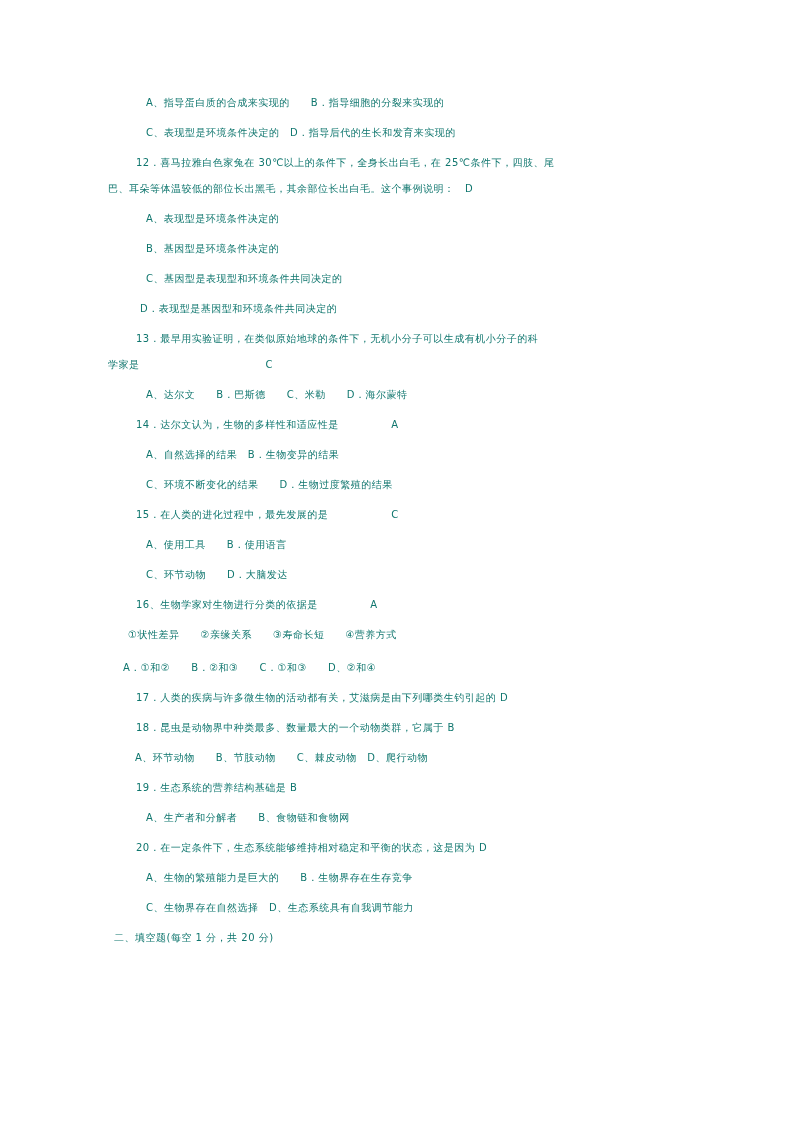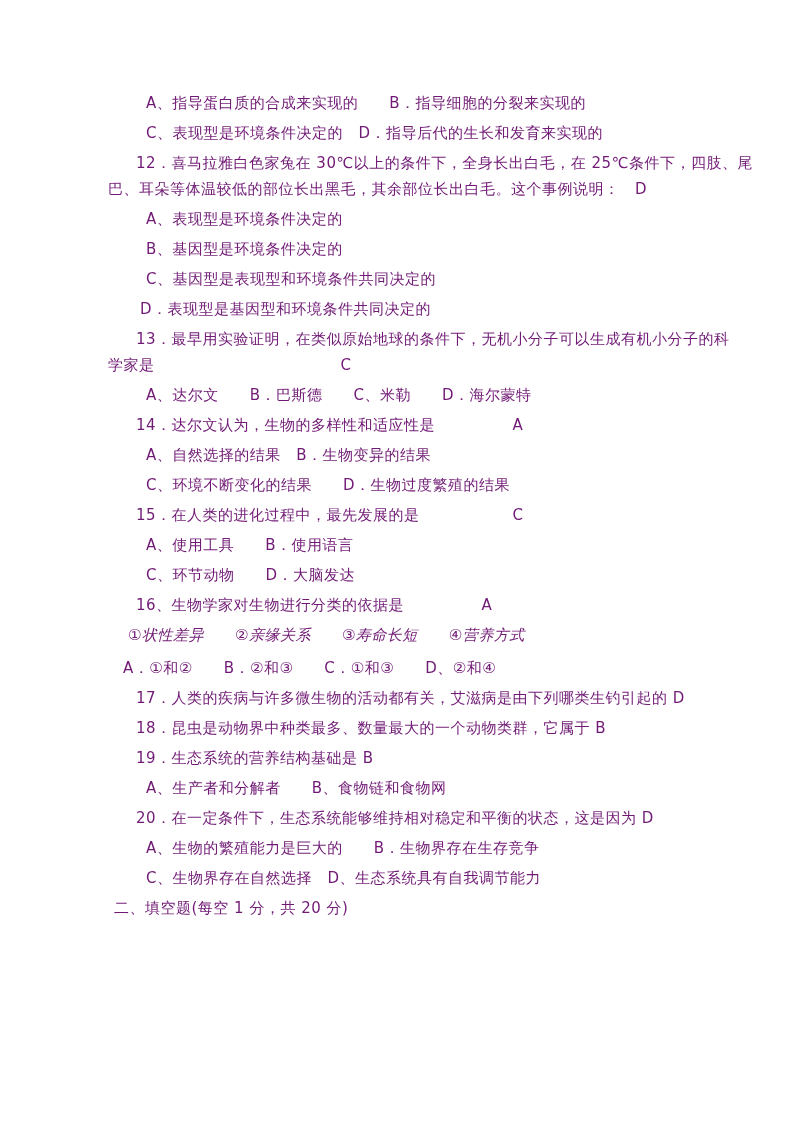--- a/index.html
+++ b/index.html
@@ -7,22 +7,22 @@
     padding: 0;
     background: #ffffff;
   }
   .page {
     position: relative;
     width: 794px;
     height: 1123px;
     background: #ffffff;
     overflow: hidden;
     font-family: "DejaVu Sans", sans-serif;
-    font-size: 15px;
-    color: #701a75;
+    font-size: 10px;
+    color: #0f766e;
   }
   .doc {
     position: absolute;
     left: 100px;
     top: 90px;
     width: 600px;
   }
   .line {
     line-height: 26px;
     margin-bottom: 4px;
@@ -35,21 +35,21 @@
   .cont { padding-left: 0; margin-top: -4px; margin-left: 8px; }
   
   .opt   { padding-left: 46px; }
   
   .optd  { padding-left: 40px; }
   
   .opt35 { padding-left: 35px; }
   
   .opt23 { padding-left: 23px; margin-top: 7px; }
   
-  .circ  { padding-left: 28px; font-style: italic; }
+  .circ  { padding-left: 28px; }
   
   .sec   { padding-left: 14px; }
 </style>
 </head>
 <body>
 
 <div class="page">
   <div class="doc">
       <div class="line opt">A、指导蛋白质的合成来实现的　　B．指导细胞的分裂来实现的</div>
       <div class="line opt">C、表现型是环境条件决定的　D．指导后代的生长和发育来实现的</div>
@@ -66,20 +66,21 @@
       <div class="line opt">A、自然选择的结果　B．生物变异的结果</div>
       <div class="line opt">C、环境不断变化的结果　　D．生物过度繁殖的结果</div>
       <div class="line q">15．在人类的进化过程中，最先发展的是　　　　　　C</div>
       <div class="line opt">A、使用工具　　B．使用语言</div>
       <div class="line opt">C、环节动物　　D．大脑发达</div>
       <div class="line q">16、生物学家对生物进行分类的依据是　　　　　A</div>
       <div class="line circ">①状性差异　　②亲缘关系　　③寿命长短　　④营养方式</div>
       <div class="line opt23">A．①和②　　B．②和③　　C．①和③　　D、②和④</div>
       <div class="line q">17．人类的疾病与许多微生物的活动都有关，艾滋病是由下列哪类生钓引起的 D</div>
       <div class="line q">18．昆虫是动物界中种类最多、数量最大的一个动物类群，它属于 B</div>
+      <div class="line opt35">A、环节动物　　B、节肢动物　　C、棘皮动物　D、爬行动物</div>
       <div class="line q">19．生态系统的营养结构基础是 B</div>
       <div class="line opt">A、生产者和分解者　　B、食物链和食物网</div>
       <div class="line q">20．在一定条件下，生态系统能够维持相对稳定和平衡的状态，这是因为 D</div>
       <div class="line opt">A、生物的繁殖能力是巨大的　　B．生物界存在生存竞争</div>
       <div class="line opt">C、生物界存在自然选择　D、生态系统具有自我调节能力</div>
       <div class="line sec">二、填空题(每空 1 分，共 20 分)</div>
     </div>
 </div>
 
 </body></html>

